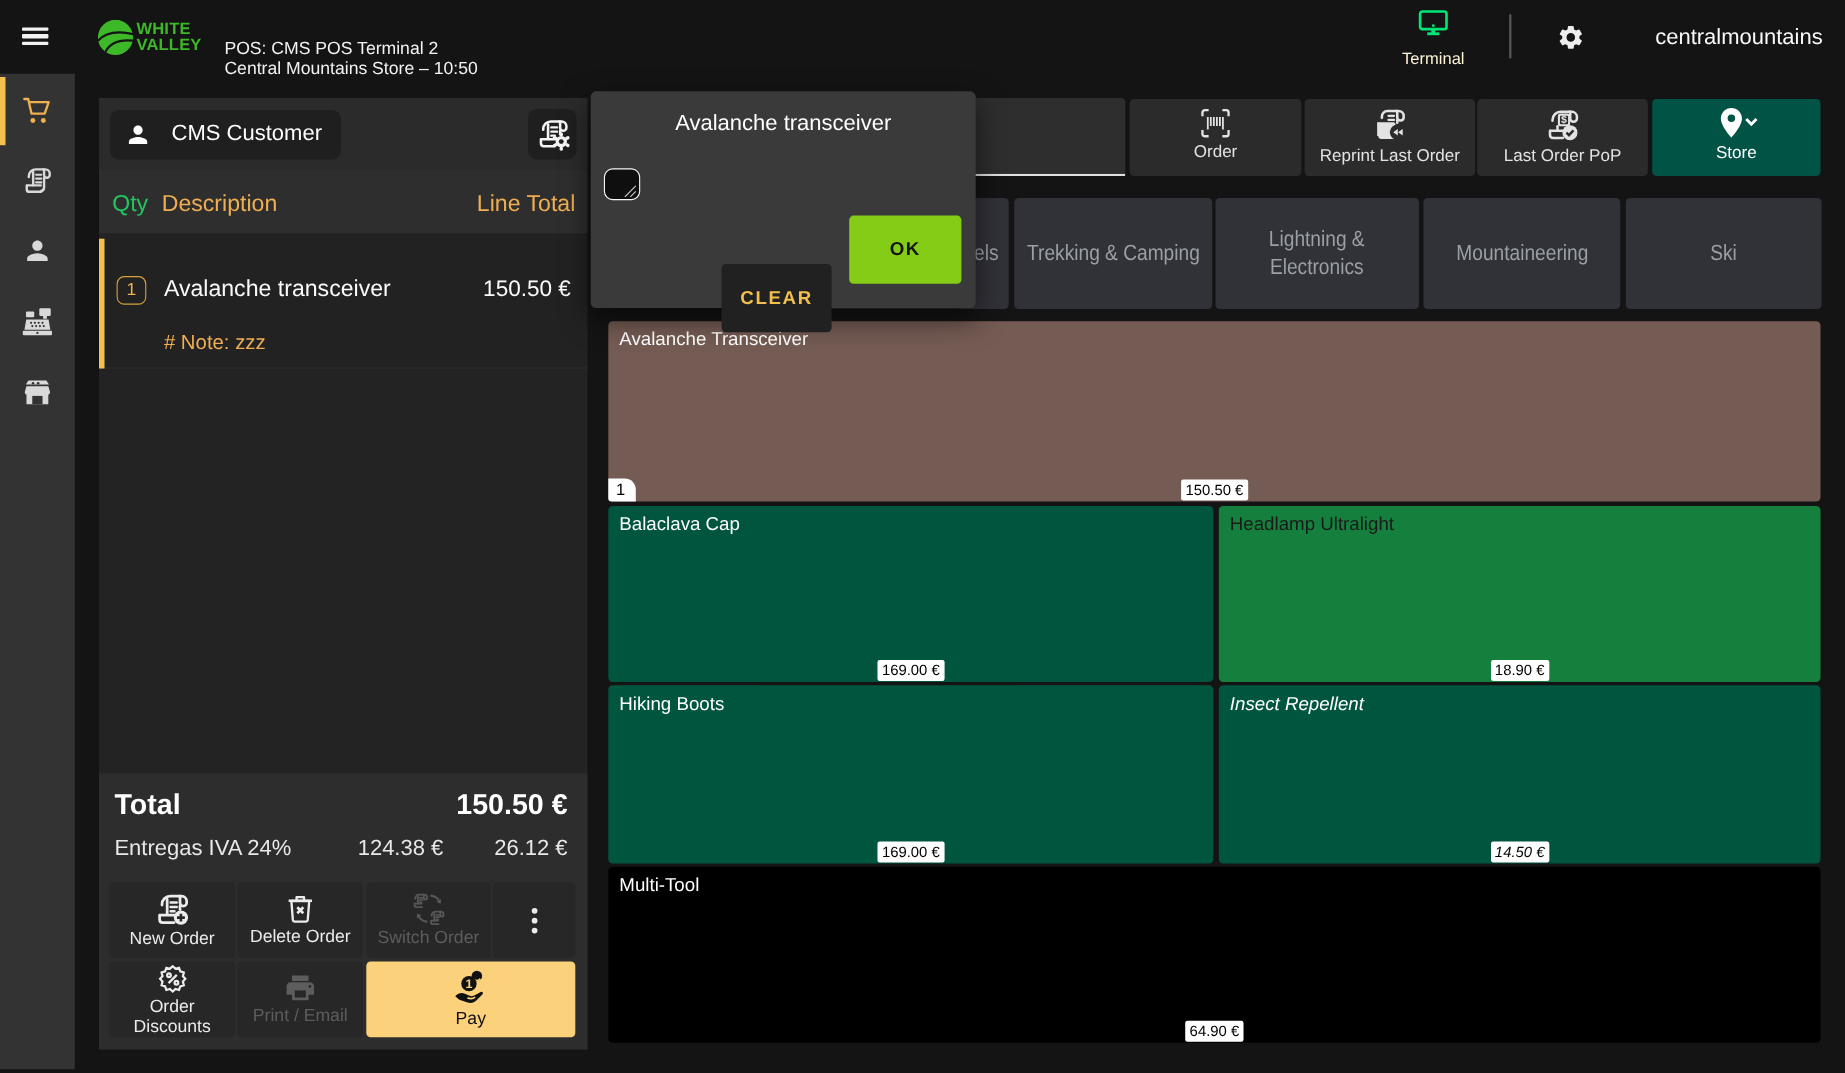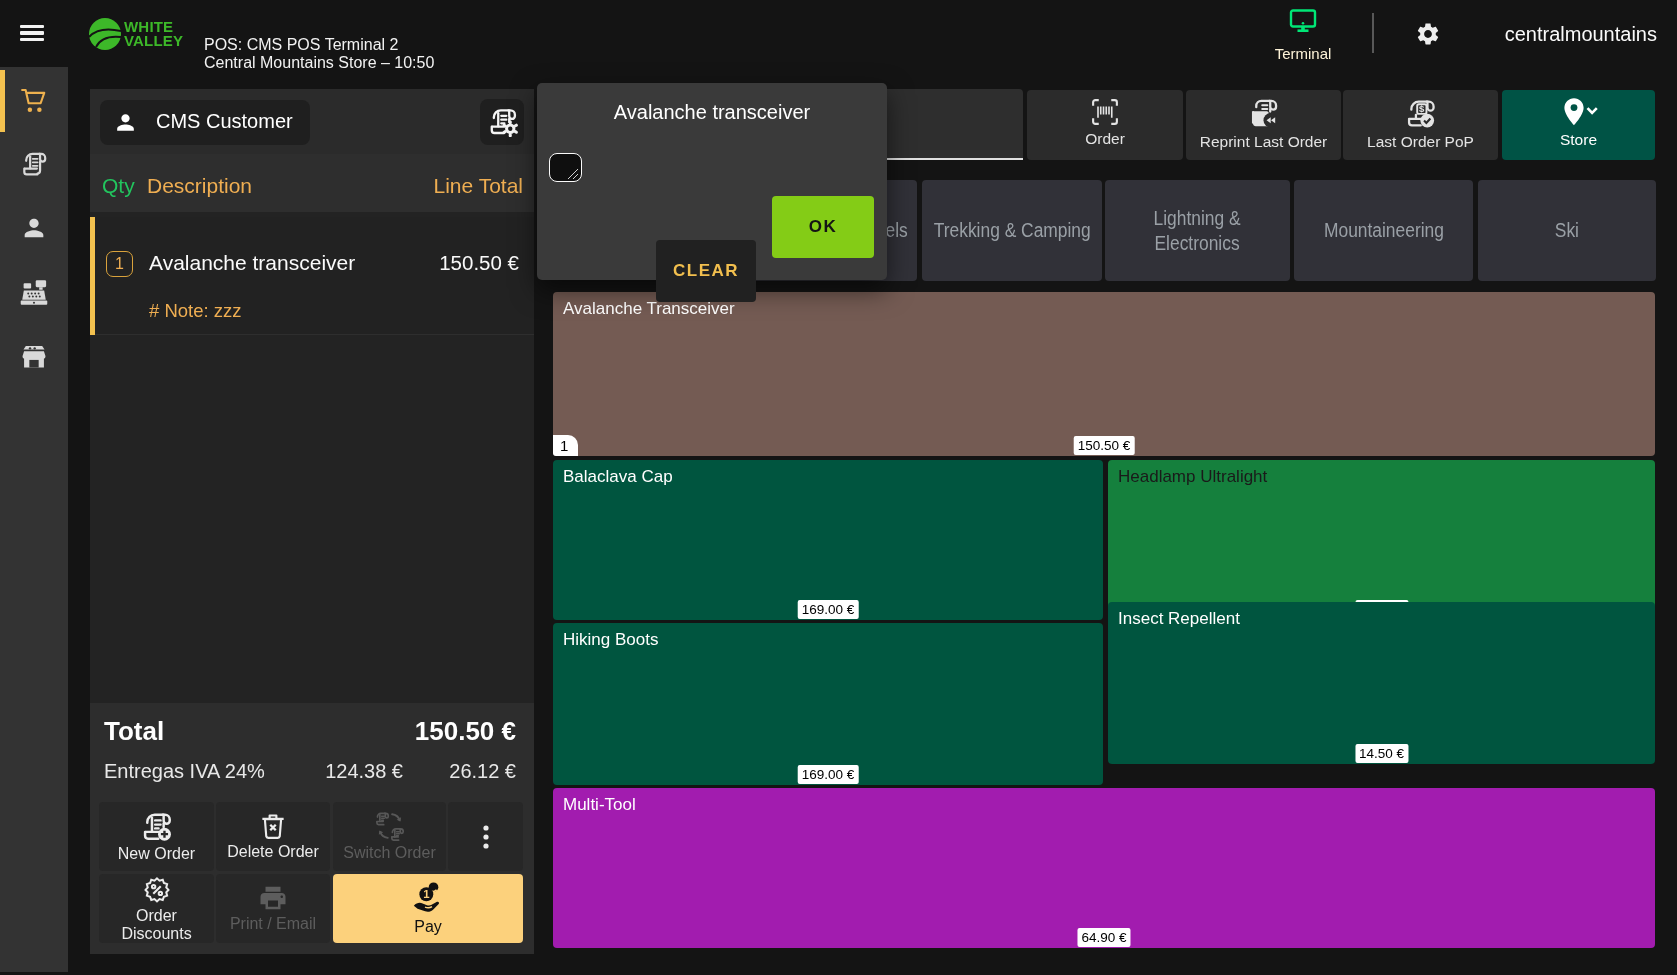--- a/index.html
+++ b/index.html
@@ -321,25 +321,25 @@
   <div class="chip">169.00 €</div>
 </div>
 <div class="tile" style="left:1108px;top:460px;width:547px;height:160px;background:#15803d;">
   <div class="tlabel" style="color:#1a1a1a;">Headlamp Ultralight</div>
   <div class="chip">18.90 €</div>
 </div>
 <div class="tile" style="left:553px;top:623px;width:550px;height:162px;background:#00553f;">
   <div class="tlabel">Hiking Boots</div>
   <div class="chip">169.00 €</div>
 </div>
-<div class="tile" style="left:1108px;top:602px;width:547px;height:162px;background:#00553f;">
+<div class="tile" style="left:1108px;top:623px;width:547px;height:162px;background:#00553f;font-style:italic;">
   <div class="tlabel">Insect Repellent</div>
   <div class="chip">14.50 €</div>
 </div>
-<div class="tile" style="left:553px;top:788px;width:1102px;height:160px;background:#a21caf;">
+<div class="tile" style="left:553px;top:788px;width:1102px;height:160px;background:#000000;">
   <div class="tlabel">Multi-Tool</div>
   <div class="chip">64.90 €</div>
 </div>
 
 <div class="a" style="left:537px;top:83px;width:350px;height:197px;background:#3a3a3a;border-radius:5px;box-shadow:0 10px 26px rgba(0,0,0,0.55);"></div>
 <div class="a" style="left:537px;top:101px;width:350px;text-align:center;color:#fff;font-size:20px;">Avalanche transceiver</div>
 <div class="a" style="left:549px;top:153px;width:33px;height:29px;background:#0f0f0f;border:1.5px solid #fafafa;border-radius:8px;overflow:hidden;">
   <svg width="30" height="26" viewBox="0 0 30 26">
       <g stroke="#cfcfcf" stroke-width="1">
         <path d="M18 25 L28 15 M23 25 L28 20"></path>

